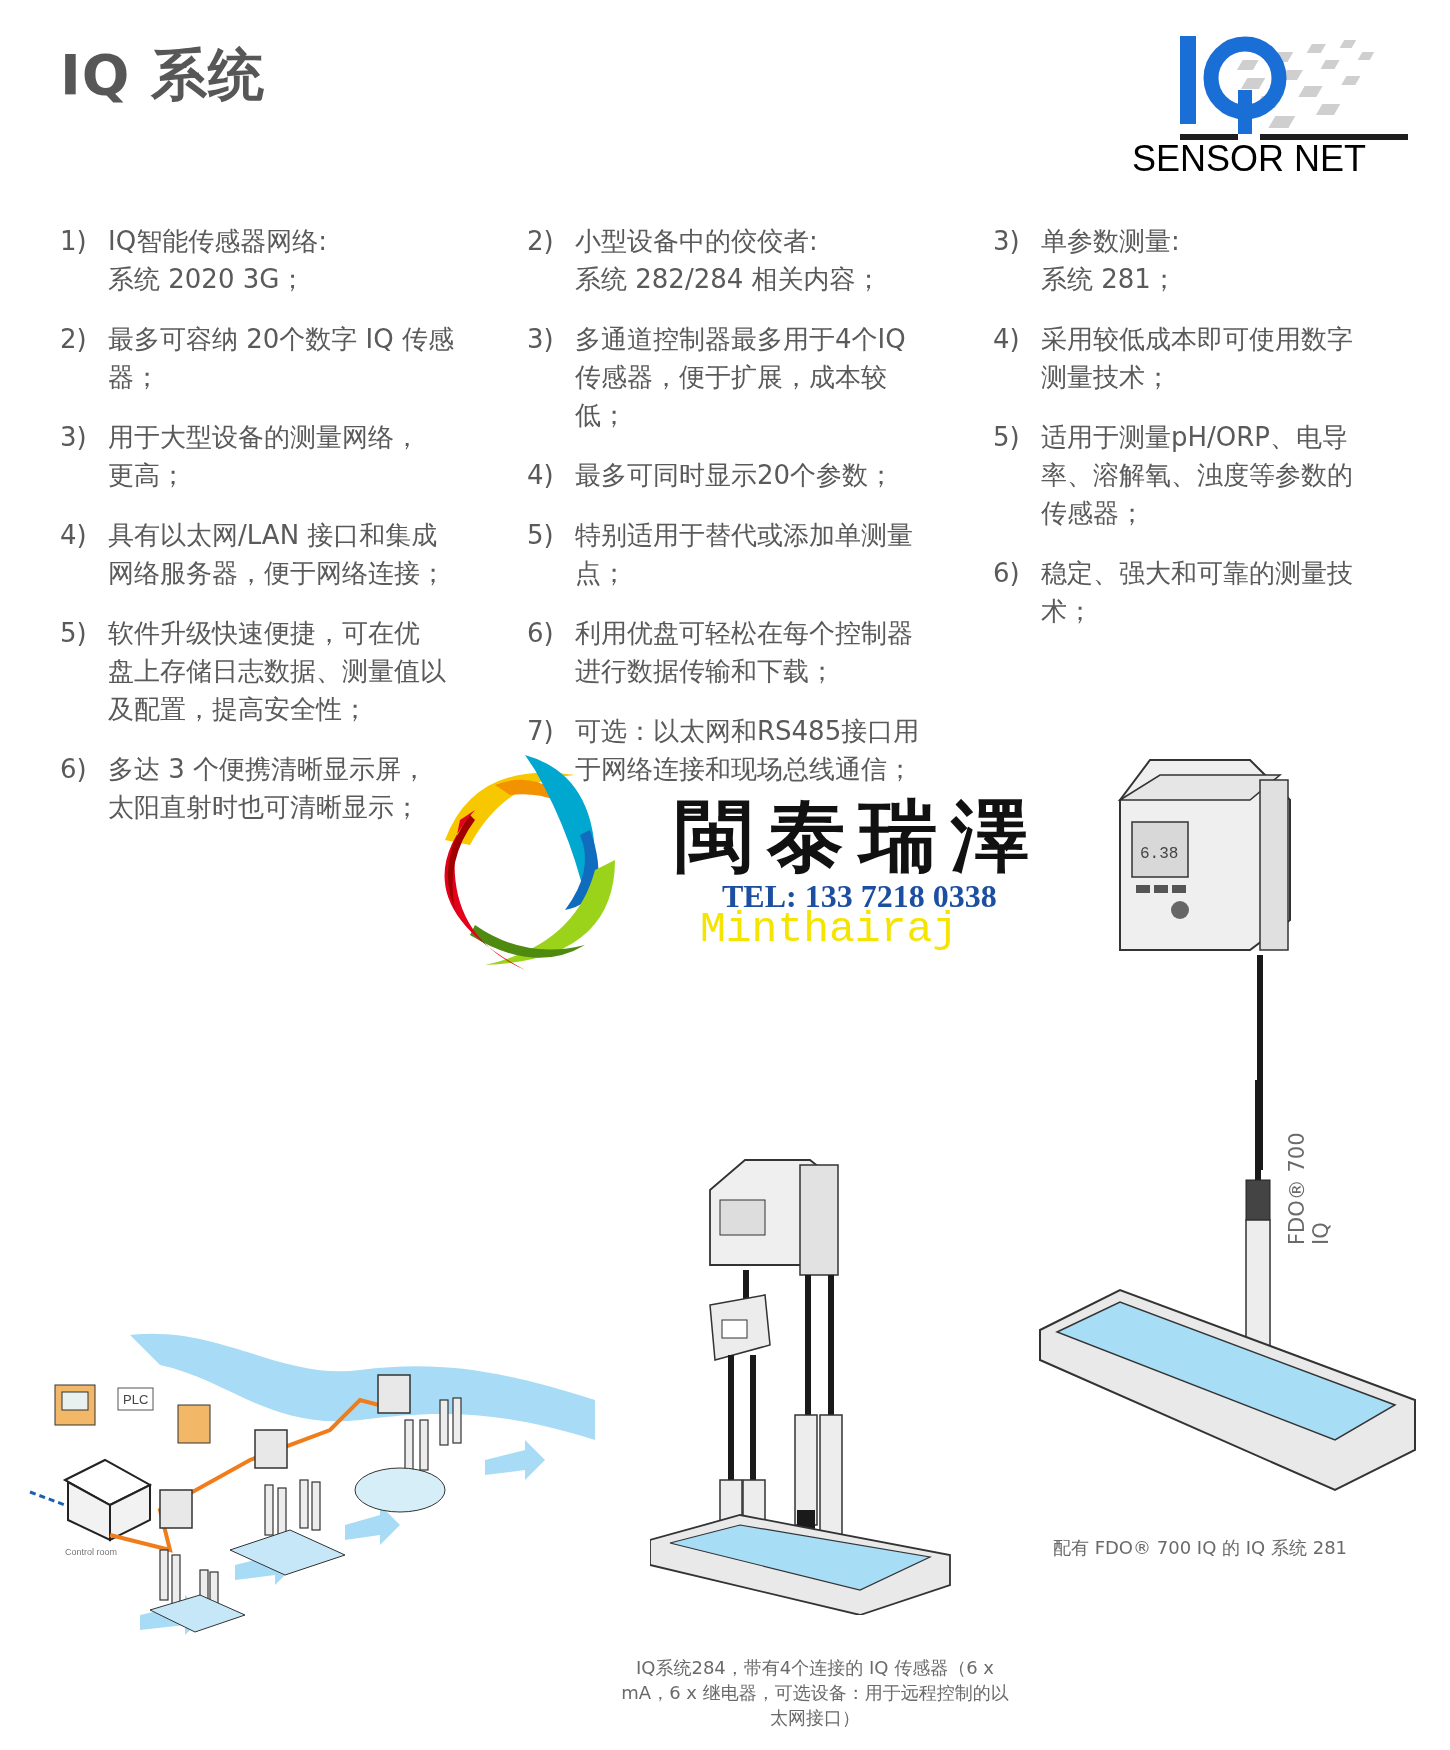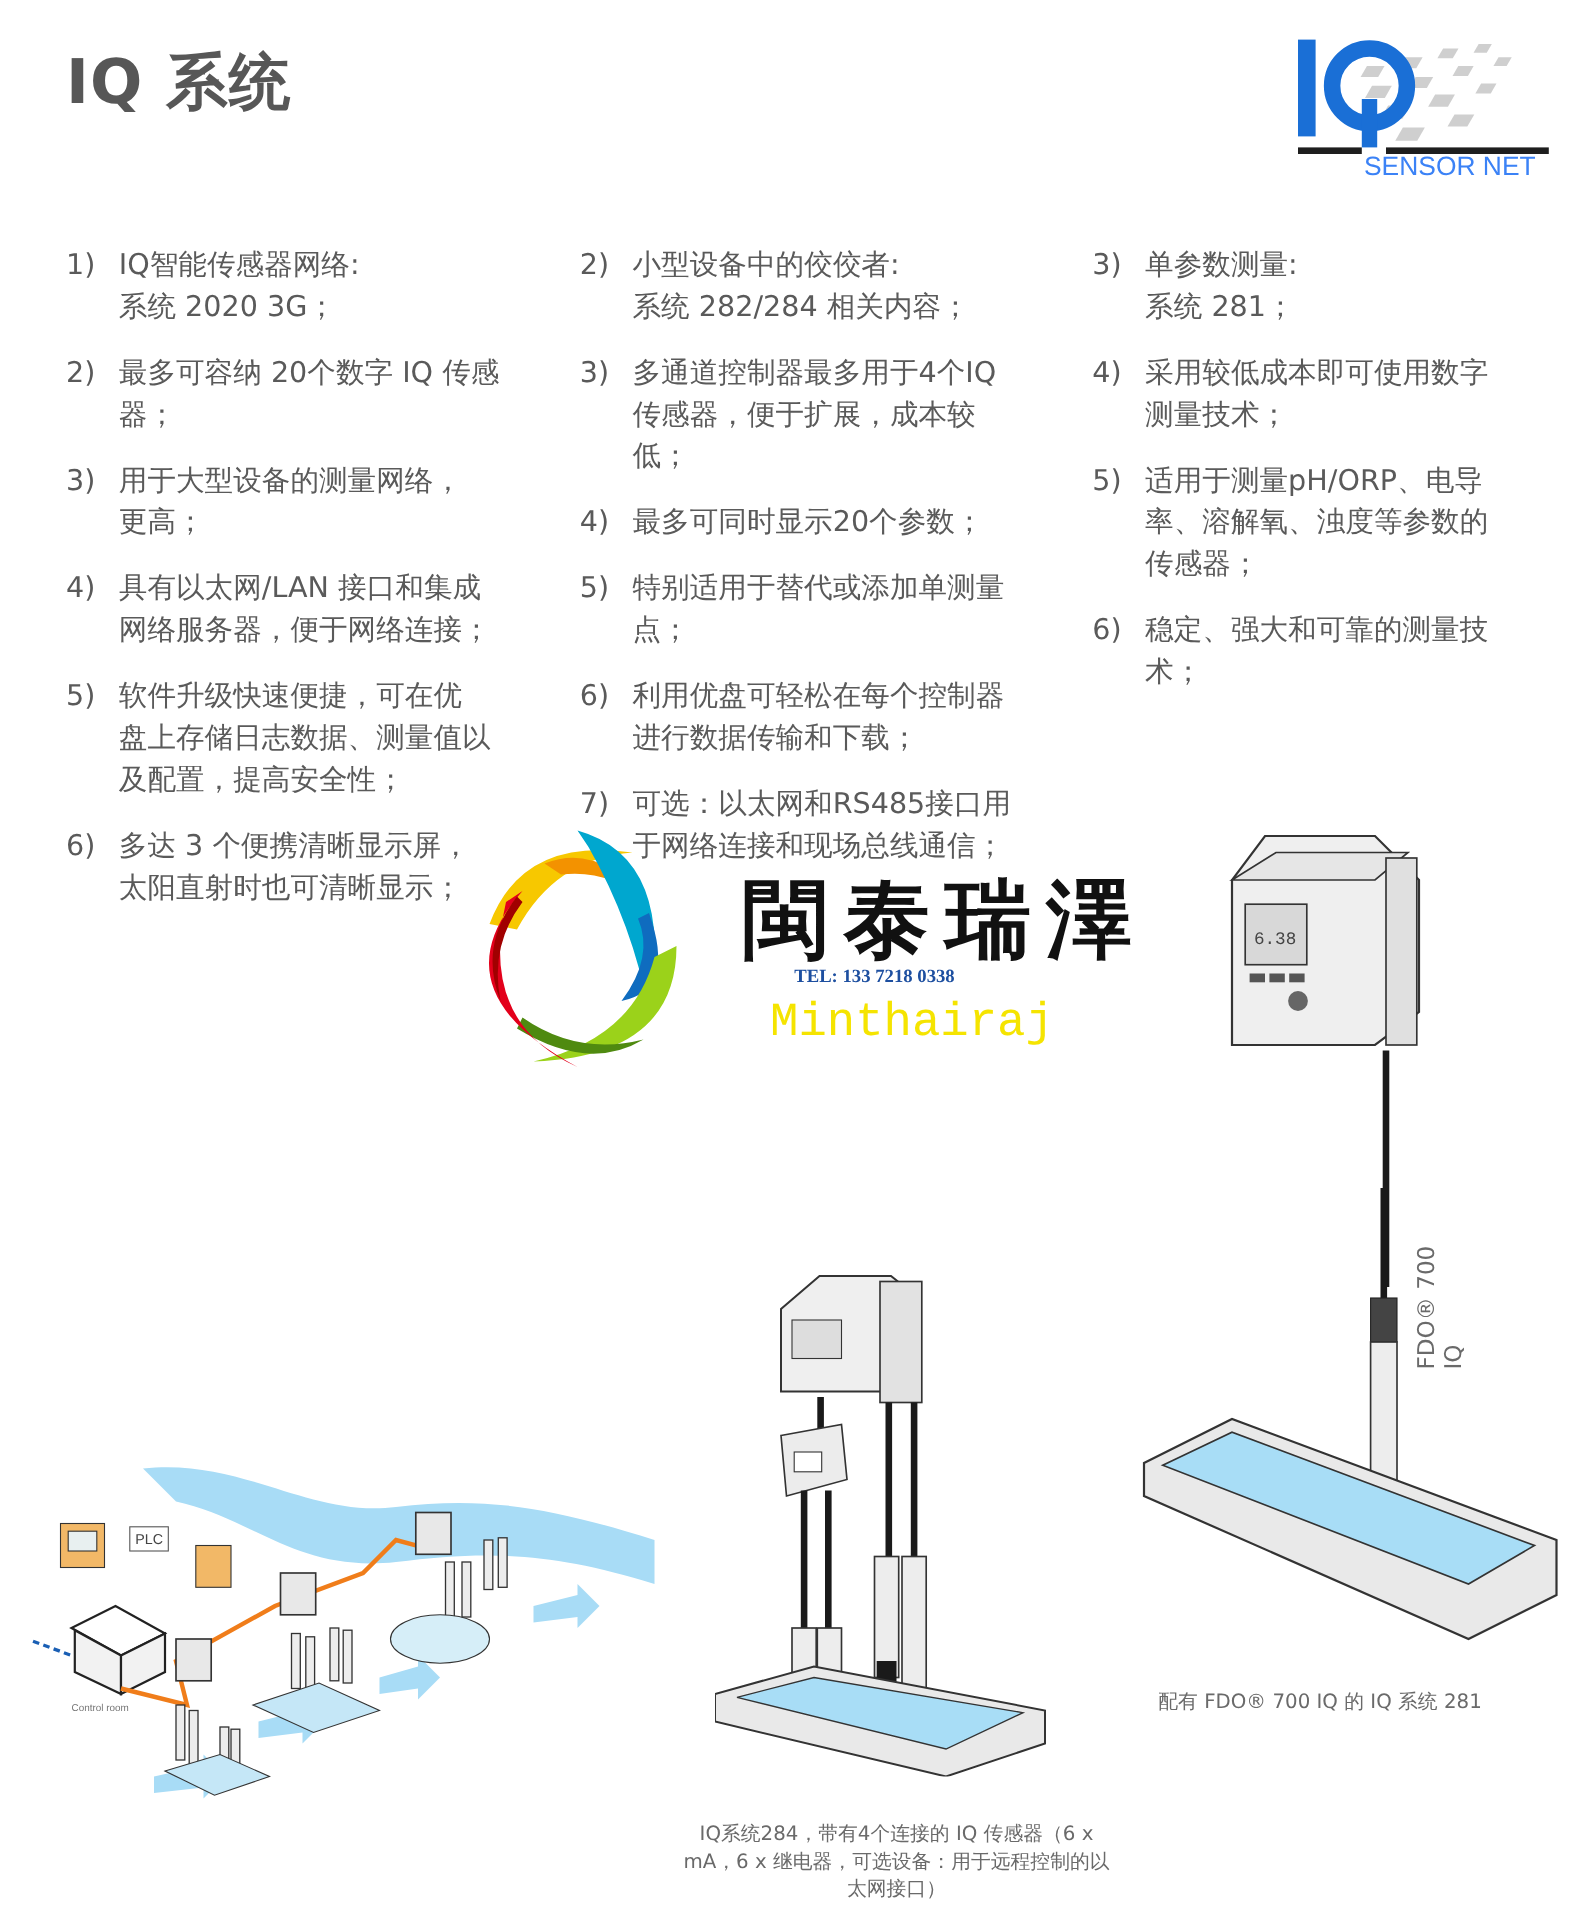--- a/index.html
+++ b/index.html
@@ -1,31 +1,31 @@
 <!DOCTYPE html>
 <html><head>
 <meta charset="utf-8">
 <style>
   html,body{margin:0;padding:0;background:#fff;}
   body{width:1450px;height:1750px;position:relative;overflow:hidden;font-family:"DejaVu Sans","Liberation Sans",sans-serif;color:#5b5b5b;}
   .title{position:absolute;left:60px;top:38px;font-size:56px;font-weight:700;color:#575757;letter-spacing:1px;}
   .logo{position:absolute;left:1175px;top:30px;width:240px;height:150px;}
-  .logo-text{position:absolute;left:1240px;top:138px;font-family:"Liberation Sans",sans-serif;font-size:24px;color:#3b82f6;letter-spacing:0px;}
+  .logo-text{position:absolute;left:1132px;top:138px;font-family:"Liberation Sans",sans-serif;font-size:36px;color:#000000;letter-spacing:0px;}
   .col{position:absolute;top:222px;width:420px;}
   .col1{left:60px;}
   .col2{left:527px;}
   .col3{left:993px;}
   .item{display:flex;margin-bottom:22px;font-size:26px;line-height:38px;color:#5a5a5a;}
   .num{width:48px;flex:none;}
   .txt{flex:1;}
   .txt span{display:block;}
   .art{position:absolute;}
   .caption{position:absolute;font-size:18px;color:#6a6a6a;line-height:25px;text-align:center;}
   .watermark-cn{position:absolute;left:675px;top:785px;font-family:"DejaVu Serif",serif;font-size:78px;color:#111;letter-spacing:14px;font-weight:bold;}
-  .watermark-tel{position:absolute;left:722px;top:878px;font-family:"Liberation Serif",serif;font-weight:bold;font-size:17px;color:#1d4fa0;}
+  .watermark-tel{position:absolute;left:722px;top:878px;font-family:"Liberation Serif",serif;font-weight:bold;font-size:32px;color:#1d4fa0;}
   .watermark-en{position:absolute;left:700px;top:905px;font-family:"Liberation Mono",monospace;font-size:43px;color:#f5e400;}
   .fdo-label{position:absolute;left:1285px;top:1245px;transform:rotate(-90deg);transform-origin:left top;font-size:21px;color:#6a6a6a;line-height:24px;white-space:nowrap;}
 </style>
 </head>
 <body>
 
 <div class="title">IQ 系统</div>
 
 <svg class="logo" viewBox="0 0 240 150">
   <g fill="#cfcfcf">

